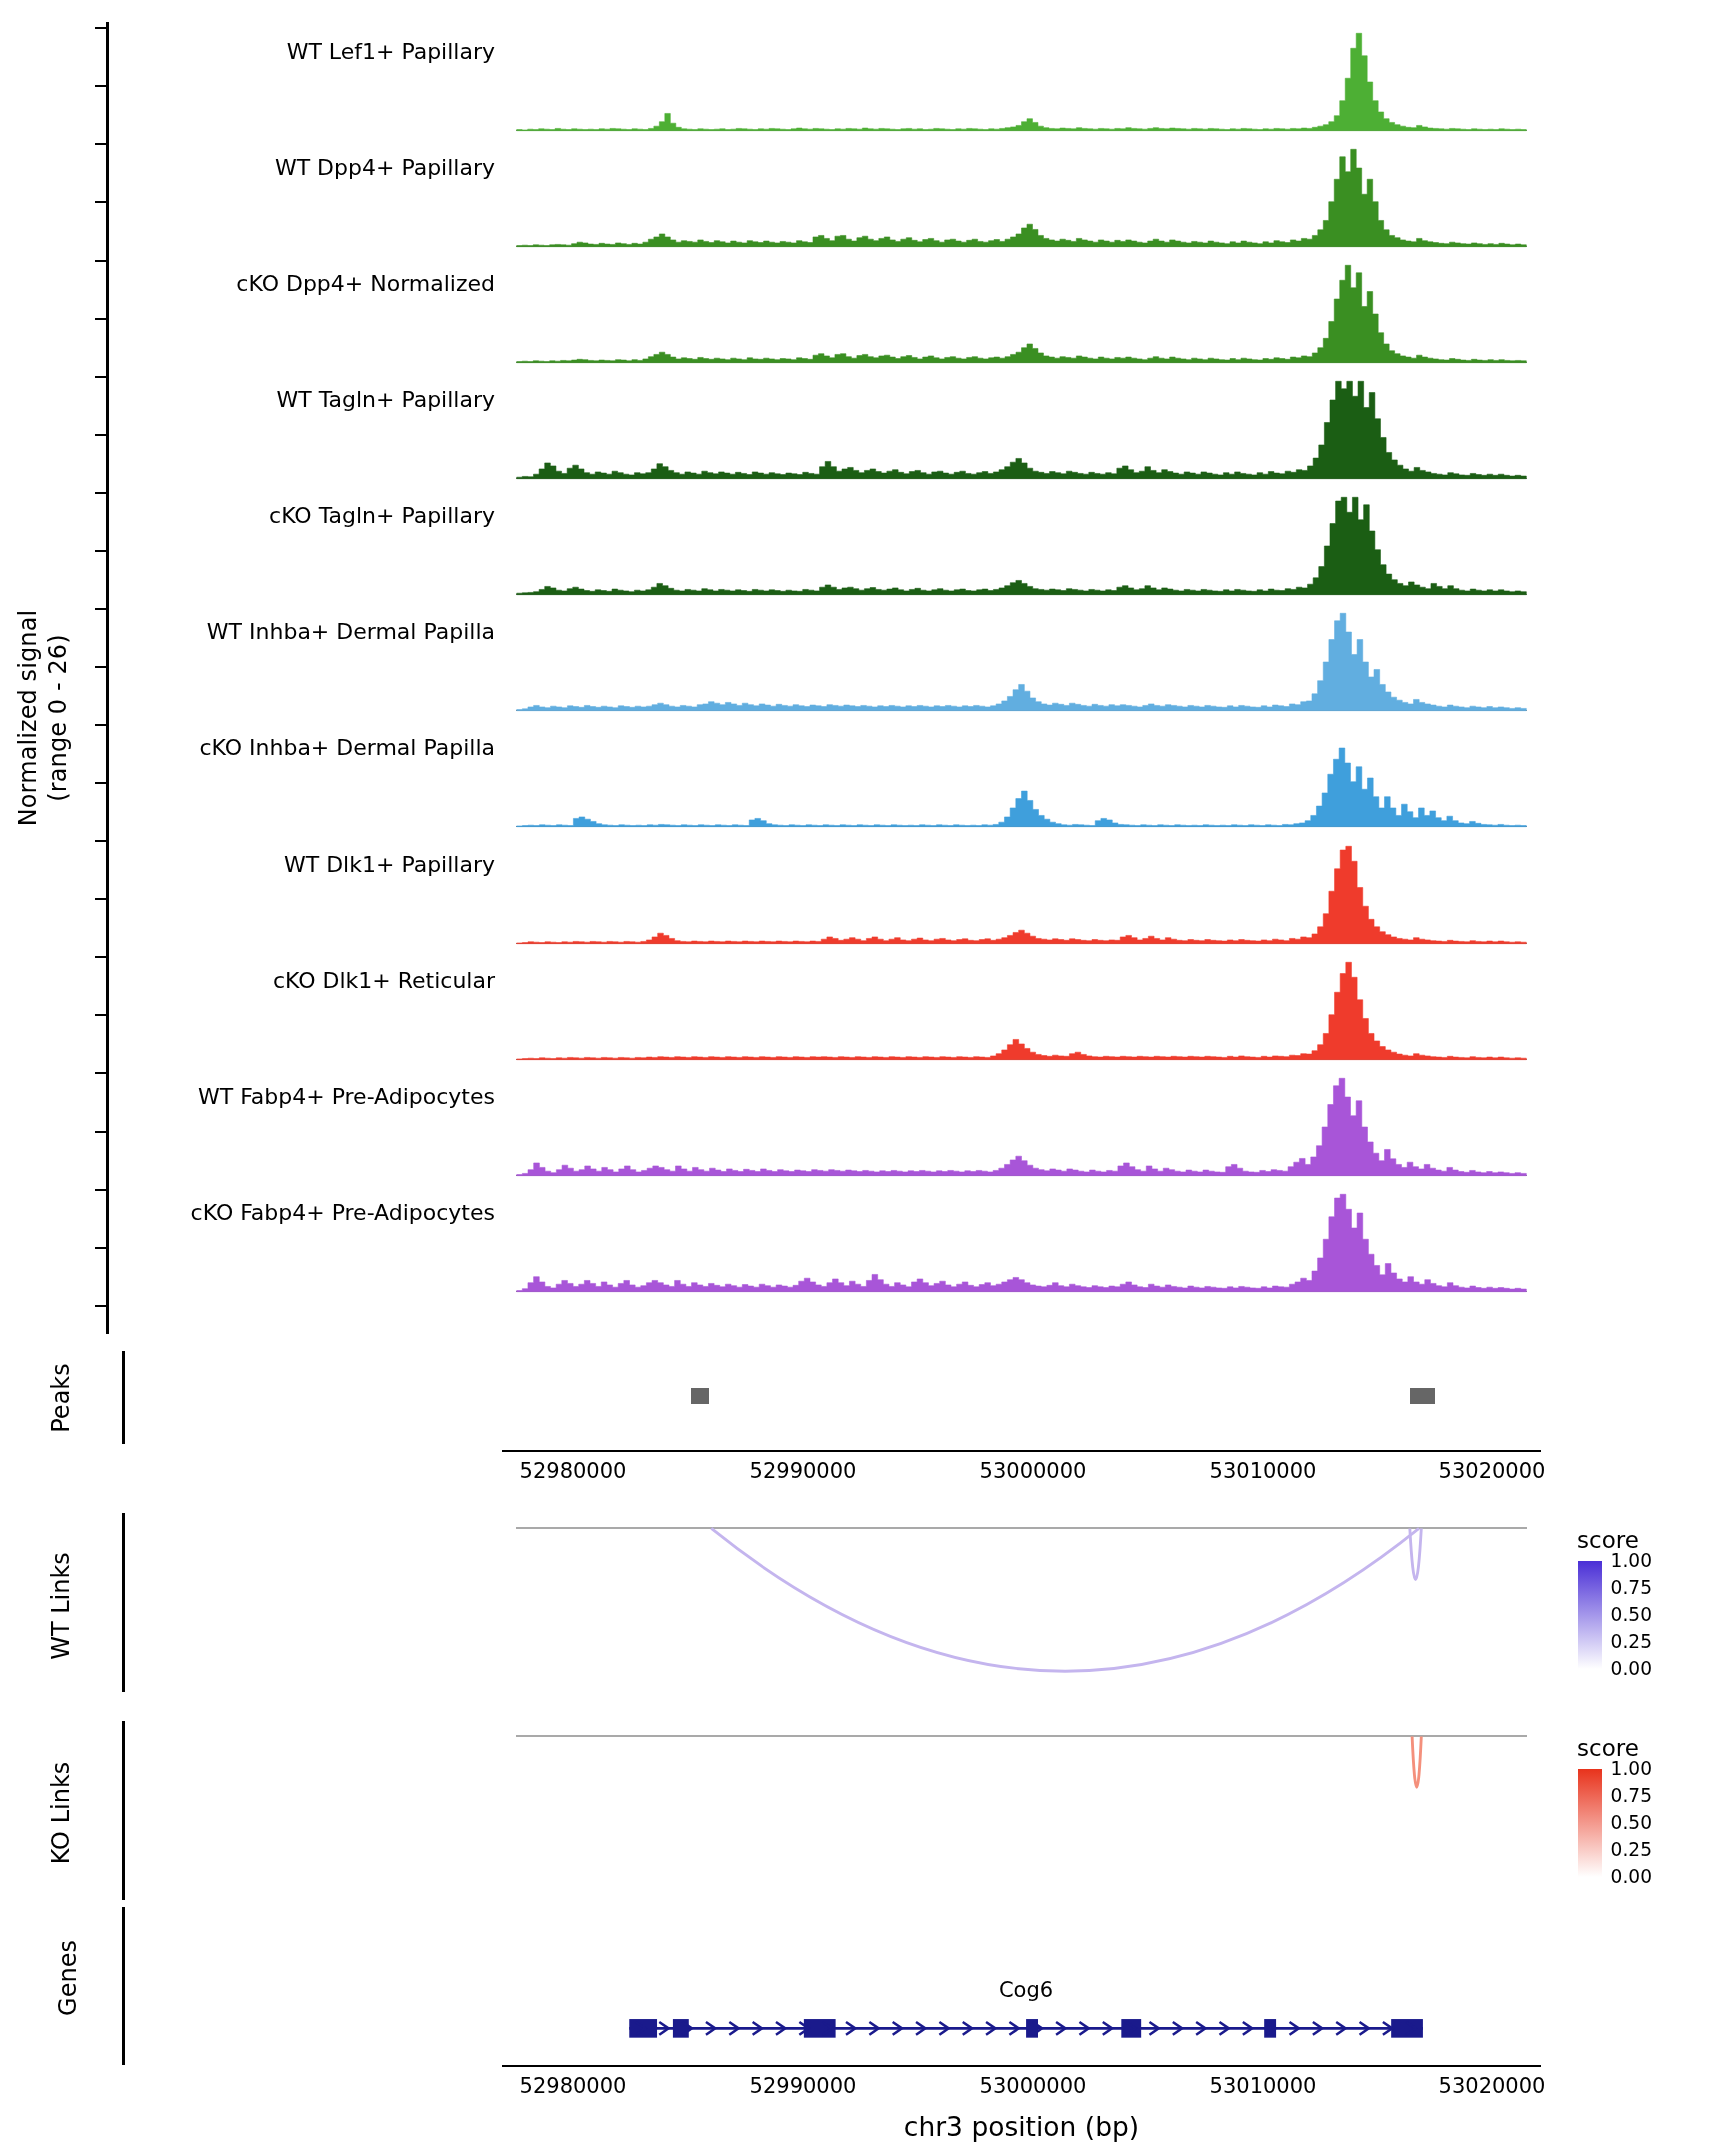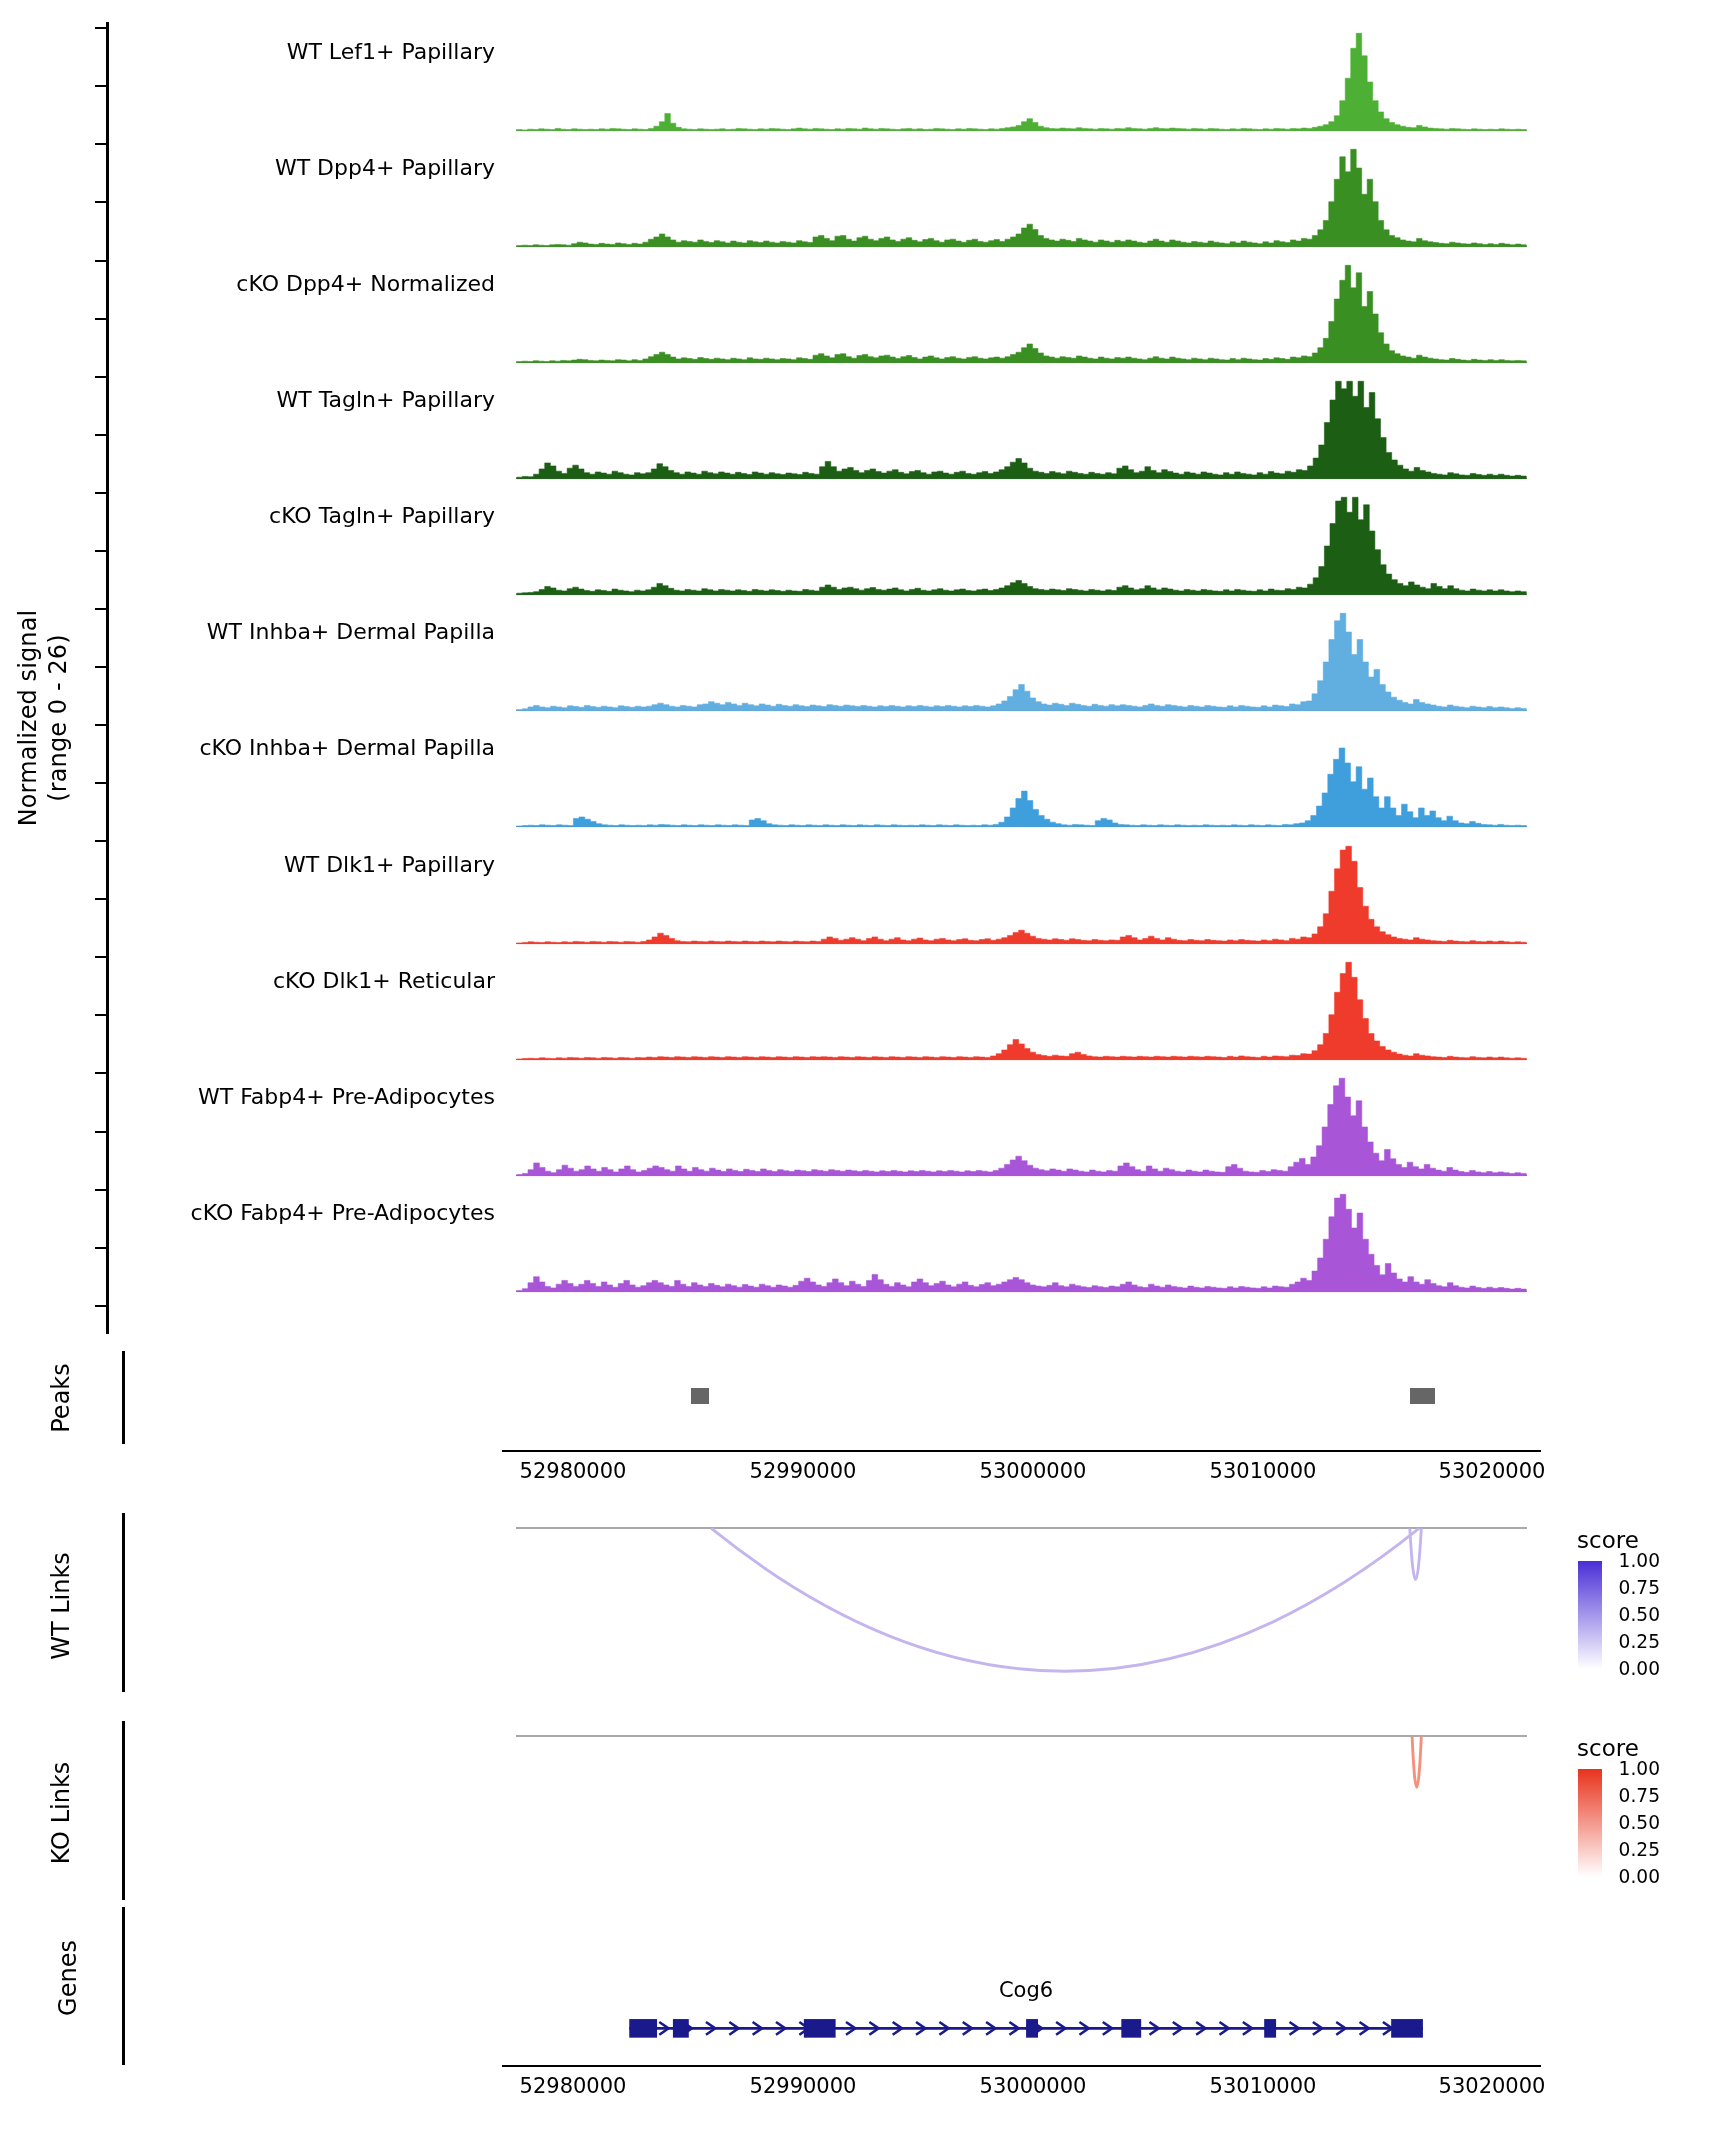--- a/index.html
+++ b/index.html
@@ -168,21 +168,21 @@
   }
   .legend-ticks {
     position: relative;
     width: 86px;
     height: 108px;
     margin-left: 7.2px;
     font-size: 18.6px;
   }
   .legend-ticks span {
     position: absolute;
-    left: 8px;
+    left: 0;
     transform: translateY(-50%);
     white-space: nowrap;
   }
 
   
   .genes-panel {
     position: absolute;
     left: 516px;
     top: 1921px;
     width: 1011px;
@@ -467,14 +467,17 @@
   </div>
   <div class="axis-line" style="left:502px; top:2065px; width:1039px;"></div>
   <div class="axis-ticklabels" id="xticks-bottom" style="left:516px; top:2074px;">
       <span style="left: 57px;">52980000</span>
       <span style="left: 287px;">52990000</span>
       <span style="left: 517px;">53000000</span>
       <span style="left: 747px;">53010000</span>
       <span style="left: 976px;">53020000</span>
     </div>
 
+  <div class="xaxis-title" style="top:2111px;">
+    <span>chr3 position (bp)</span>
+  </div>
 </div>
 
 
 </body></html>

